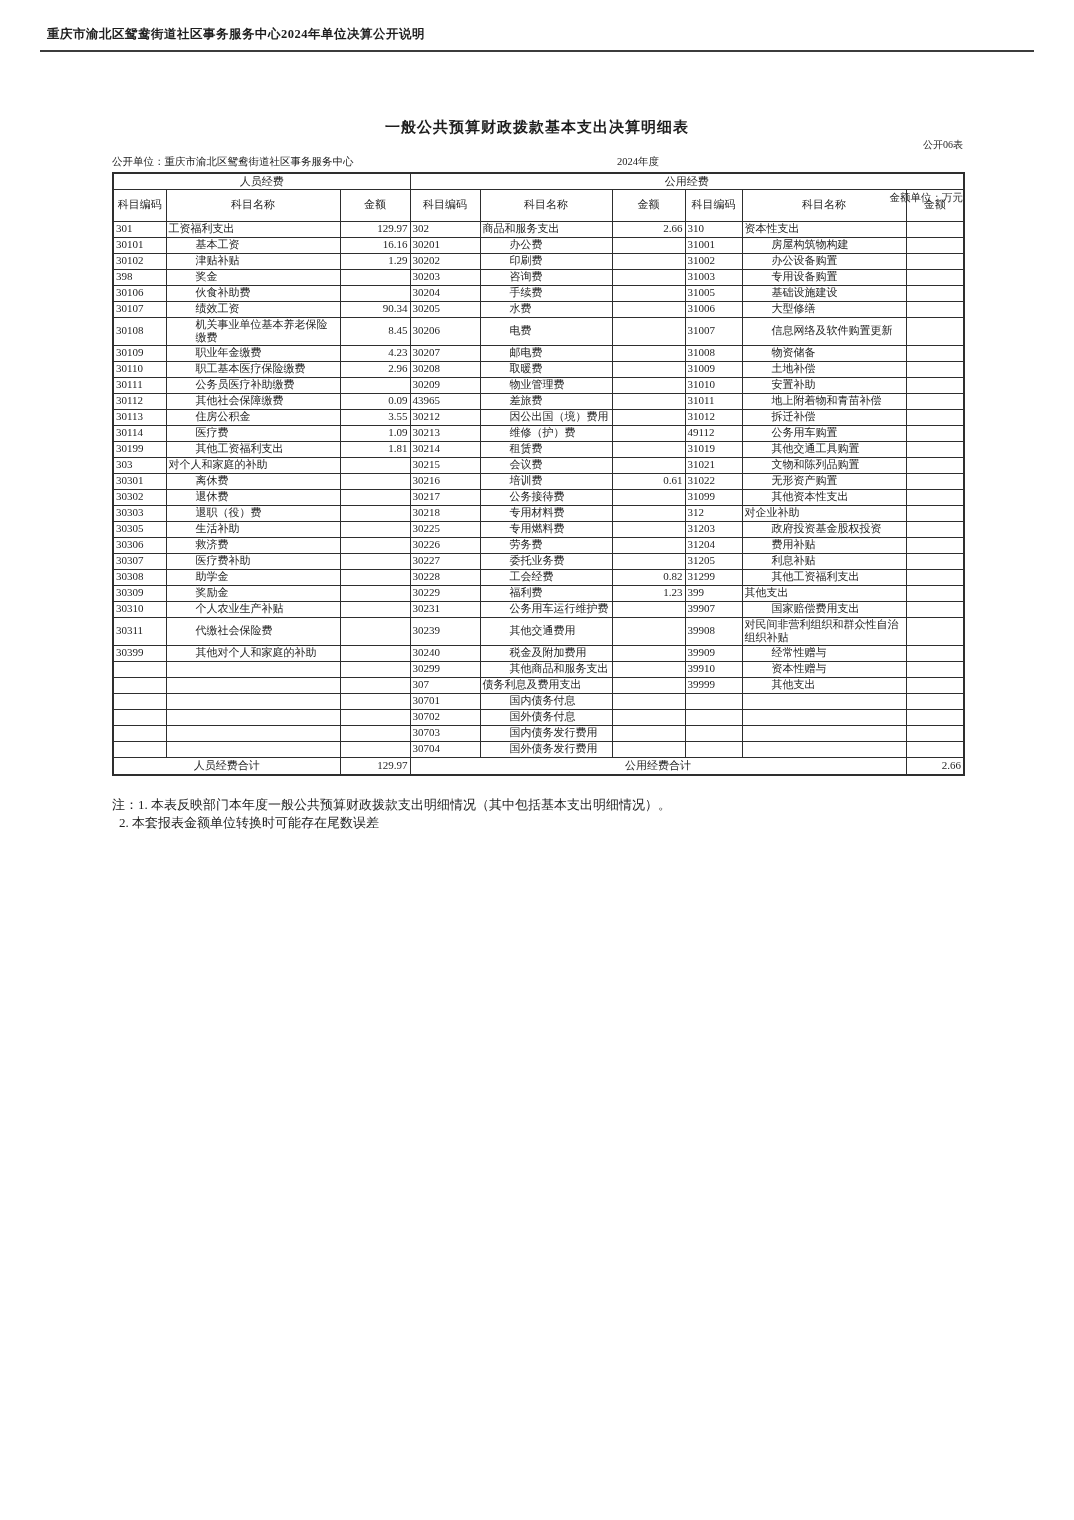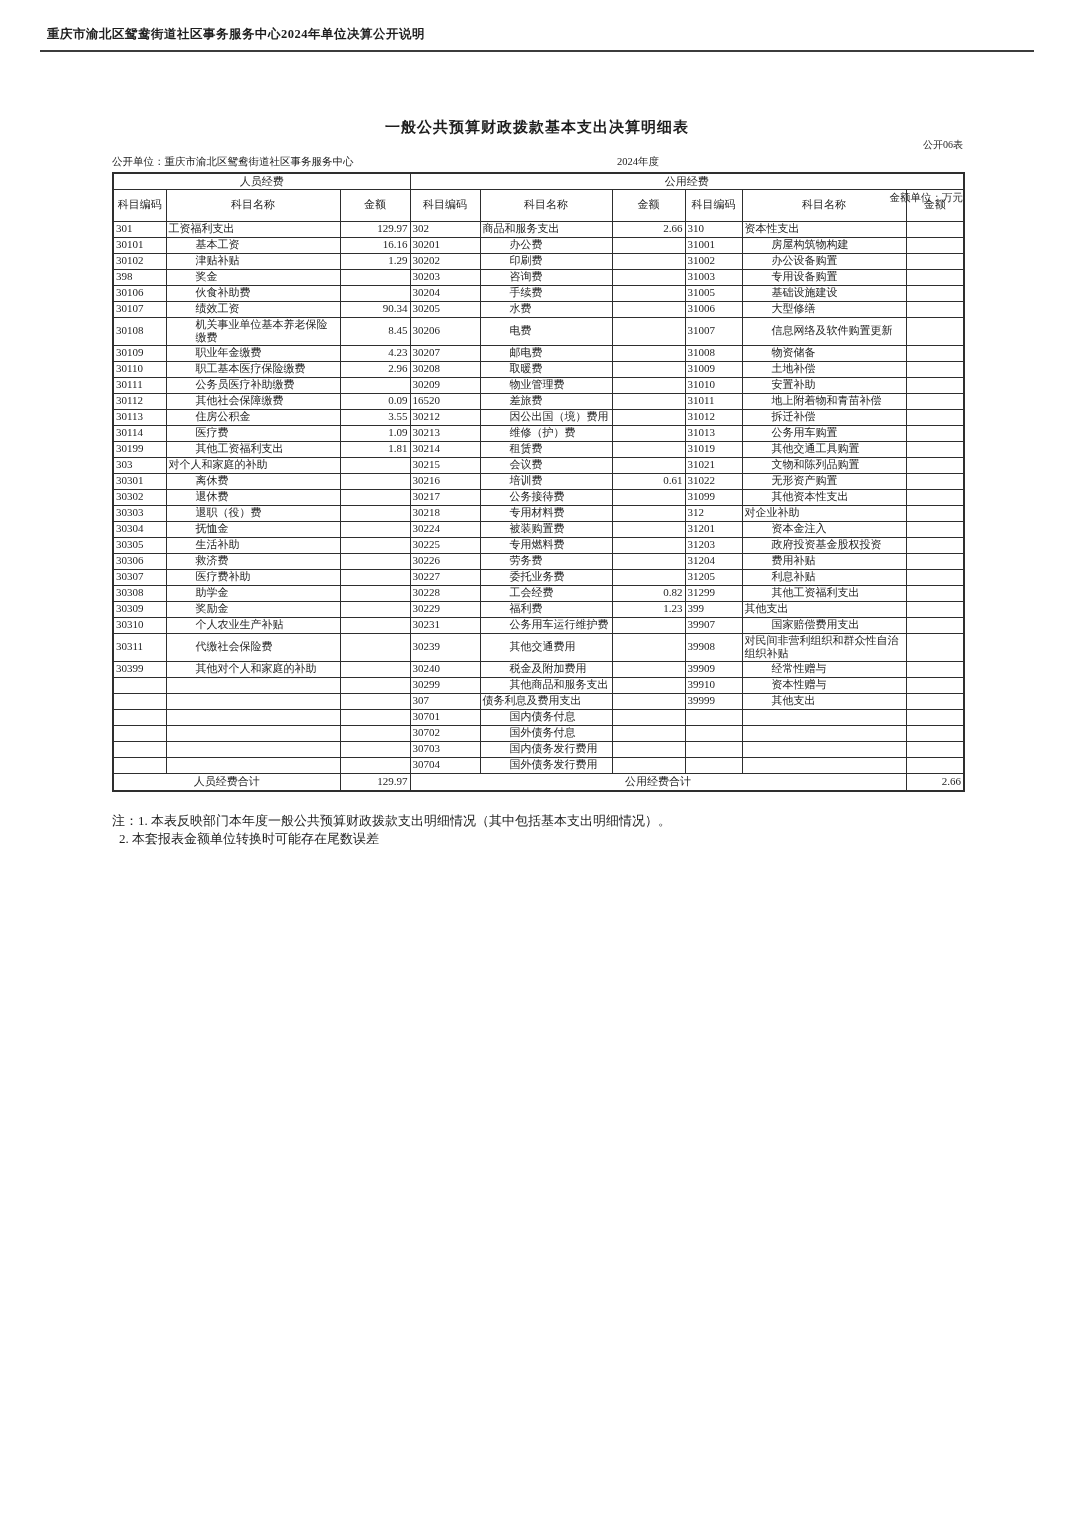--- a/index.html
+++ b/index.html
@@ -222,21 +222,21 @@
             <td class="name-cell ind">物业管理费</td>
             <td class="amt-cell"></td>
             <td class="code-cell">31010</td>
             <td class="name-cell ind">安置补助</td>
             <td class="amt-cell"></td>
           </tr>
           <tr>
             <td class="code-cell">30112</td>
             <td class="name-cell ind">其他社会保障缴费</td>
             <td class="amt-cell">0.09</td>
-            <td class="code-cell">16520</td>
+            <td class="code-cell">43965</td>
             <td class="name-cell ind">差旅费</td>
             <td class="amt-cell"></td>
             <td class="code-cell">31011</td>
             <td class="name-cell ind">地上附着物和青苗补偿</td>
             <td class="amt-cell"></td>
           </tr>
           <tr>
             <td class="code-cell">30113</td>
             <td class="name-cell ind">住房公积金</td>
             <td class="amt-cell">3.55</td>
@@ -247,21 +247,21 @@
             <td class="name-cell ind">拆迁补偿</td>
             <td class="amt-cell"></td>
           </tr>
           <tr>
             <td class="code-cell">30114</td>
             <td class="name-cell ind">医疗费</td>
             <td class="amt-cell">1.09</td>
             <td class="code-cell">30213</td>
             <td class="name-cell ind">维修（护）费</td>
             <td class="amt-cell"></td>
-            <td class="code-cell">31013</td>
+            <td class="code-cell">49112</td>
             <td class="name-cell ind">公务用车购置</td>
             <td class="amt-cell"></td>
           </tr>
           <tr>
             <td class="code-cell">30199</td>
             <td class="name-cell ind">其他工资福利支出</td>
             <td class="amt-cell">1.81</td>
             <td class="code-cell">30214</td>
             <td class="name-cell ind">租赁费</td>
             <td class="amt-cell"></td>
@@ -304,31 +304,20 @@
           </tr>
           <tr>
             <td class="code-cell">30303</td>
             <td class="name-cell ind">退职（役）费</td>
             <td class="amt-cell"></td>
             <td class="code-cell">30218</td>
             <td class="name-cell ind">专用材料费</td>
             <td class="amt-cell"></td>
             <td class="code-cell">312</td>
             <td class="name-cell">对企业补助</td>
-            <td class="amt-cell"></td>
-          </tr>
-          <tr>
-            <td class="code-cell">30304</td>
-            <td class="name-cell ind">抚恤金</td>
-            <td class="amt-cell"></td>
-            <td class="code-cell">30224</td>
-            <td class="name-cell ind">被装购置费</td>
-            <td class="amt-cell"></td>
-            <td class="code-cell">31201</td>
-            <td class="name-cell ind">资本金注入</td>
             <td class="amt-cell"></td>
           </tr>
           <tr>
             <td class="code-cell">30305</td>
             <td class="name-cell ind">生活补助</td>
             <td class="amt-cell"></td>
             <td class="code-cell">30225</td>
             <td class="name-cell ind">专用燃料费</td>
             <td class="amt-cell"></td>
             <td class="code-cell">31203</td>

